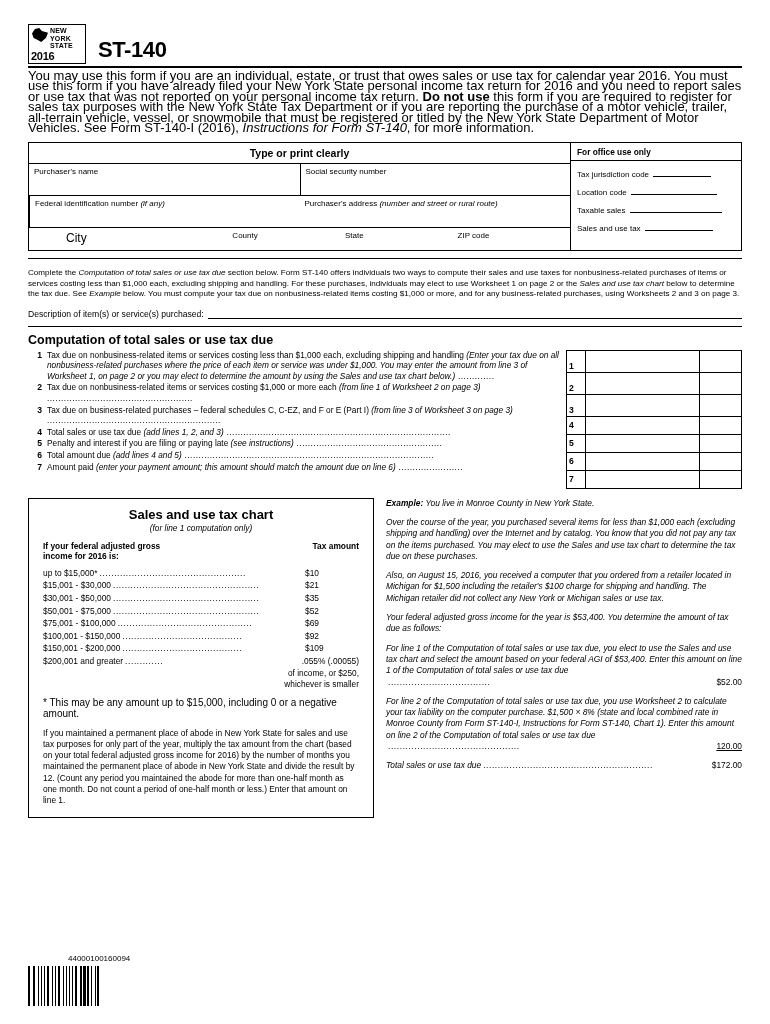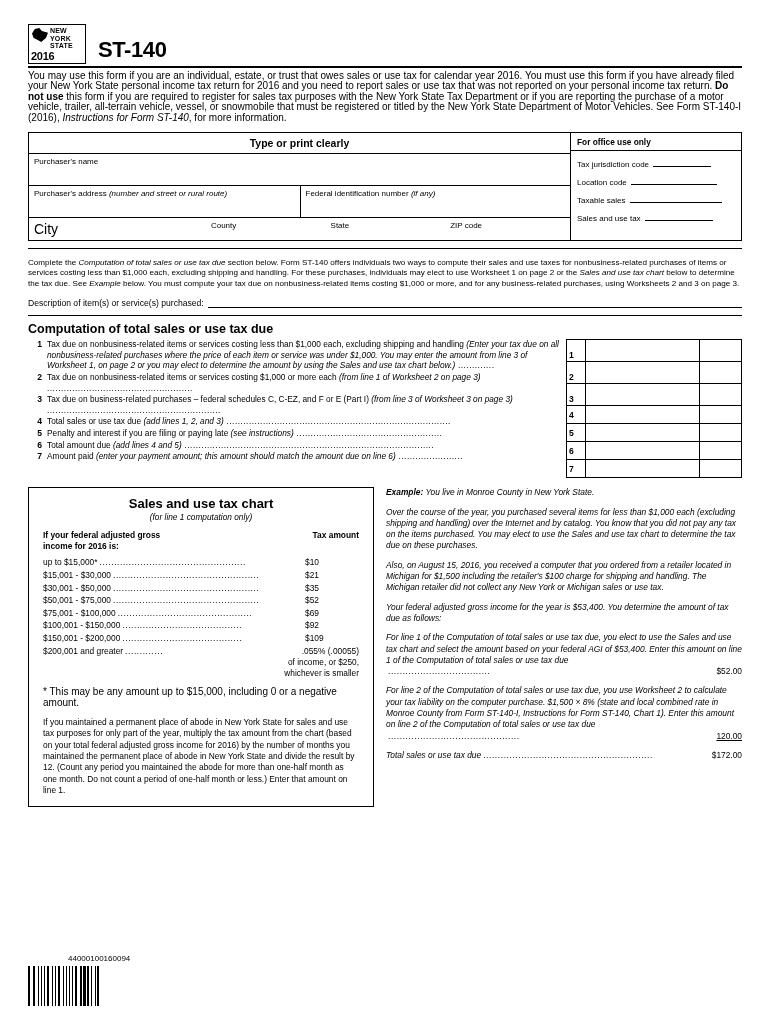--- a/index.html
+++ b/index.html
@@ -96,21 +96,21 @@
     align-self: flex-end;
     padding-bottom: 1px;
   }
   .rule-thick {
     border-top: 2px solid #000;
     margin-top: 2px;
   }
 
   
   .intro {
-    font-size: 10px;
+    font-size: 13px;
     line-height: 10.4px;
     margin-top: 3px;
     text-align: left;
   }
   .intro b { font-weight: bold; }
   .intro i { font-style: italic; }
 
   
   .info-wrap {
     display: flex;
@@ -134,21 +134,21 @@
   }
   .fcell {
     padding: 3px 0 0 5px;
     font-size: 8px;
     box-sizing: border-box;
   }
   .c-half { width: 50%; }
   .c-border { border-left: 1px solid #000; }
   .frow-addr { height: 31px; }
   .frow-city { height: 22px; display: flex; border-top: 1px solid #000; }
-  .city-c { width: 33%; padding: 3px 0 0 5px; font-size: 14px; }
+  .city-c { width: 33%; padding: 3px 0 0 5px; font-size: 12px; margin-left: 32px; }
   .city-c2 { width: 22%; padding: 3px 0 0 5px; font-size: 8px; }
   .city-c3 { width: 22%; padding: 3px 0 0 5px; font-size: 8px; }
   .city-c4 { width: 23%; padding: 3px 0 0 5px; font-size: 8px; }
 
   .info-right {
     flex: 0 0 172px;
     border: 1px solid #000;
     box-sizing: border-box;
   }
   .office-title {
@@ -377,29 +377,32 @@
     You may use this form if you are an individual, estate, or trust that owes sales or use tax for calendar year 2016. You must use this form if you have already filed your New York State personal income tax return for 2016 and you need to report sales or use tax that was not reported on your personal income tax return. <b>Do not use</b> this form if you are required to register for sales tax purposes with the New York State Tax Department or if you are reporting the purchase of a motor vehicle, trailer, all-terrain vehicle, vessel, or snowmobile that must be registered or titled by the New York State Department of Motor Vehicles. See Form ST-140-I (2016), <i>Instructions for Form ST-140</i>, for more information.
   </div>
 
   <div class="info-wrap">
     <div class="info-left">
       <div class="type-clearly">Type or print clearly</div>
       <div class="frow">
         <div class="fcell c-half">
           <span class="lbl">Purchaser's name</span>
         </div>
+        <div class="fcell c-half c-border">
+          <span class="lbl">Social security number</span>
+        </div>
       </div>
       <div class="frow frow-addr">
+        <div class="fcell c-half c-border">
+          <span class="lbl">Federal identification number</span>
+          <i>(if any)</i>
+        </div>
         <div class="fcell c-half">
           <span class="lbl">Purchaser's address</span>
           <i>(number and street or rural route)</i>
-        </div>
-        <div class="fcell c-half c-border">
-          <span class="lbl">Federal identification number</span>
-          <i>(if any)</i>
         </div>
       </div>
       <div class="frow-city">
         <div class="city-c">
           <span>City</span>
         </div>
         <div class="city-c2">
           <span>County</span>
         </div>
         <div class="city-c3">

